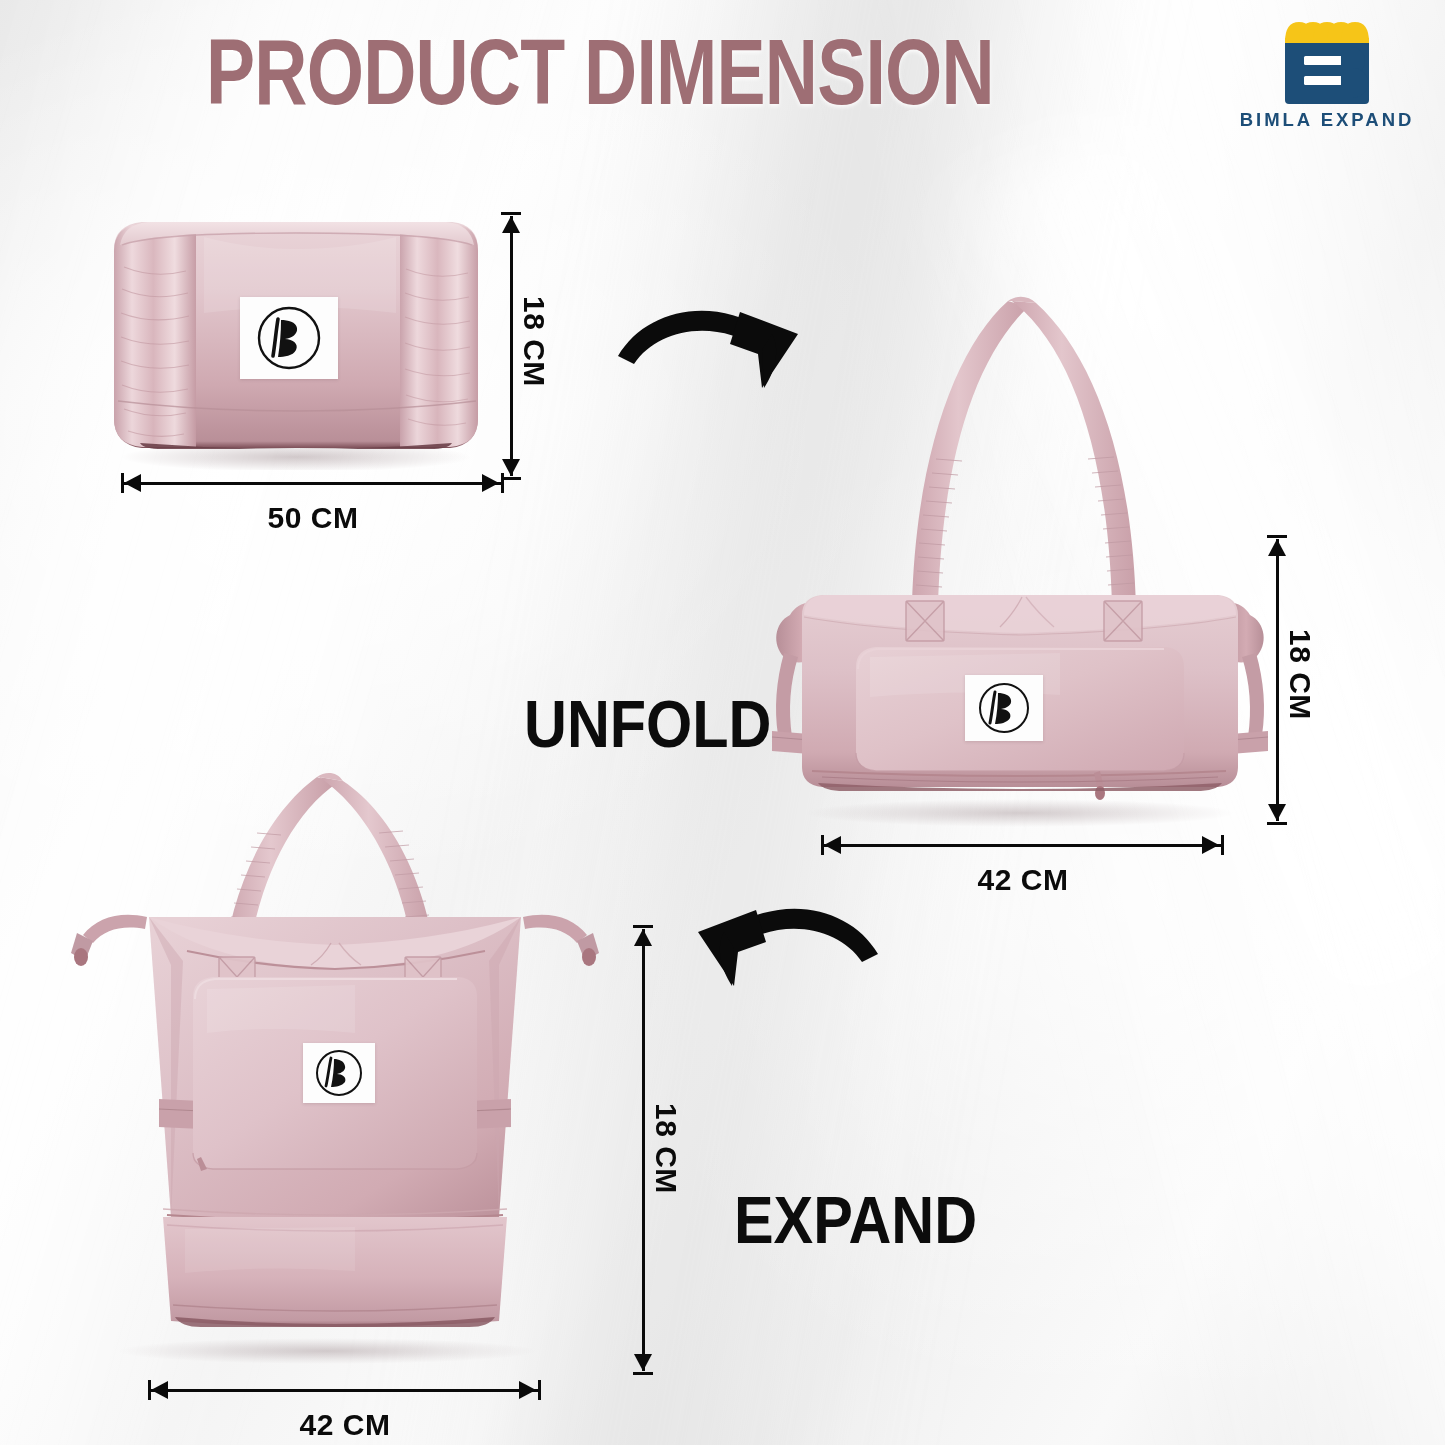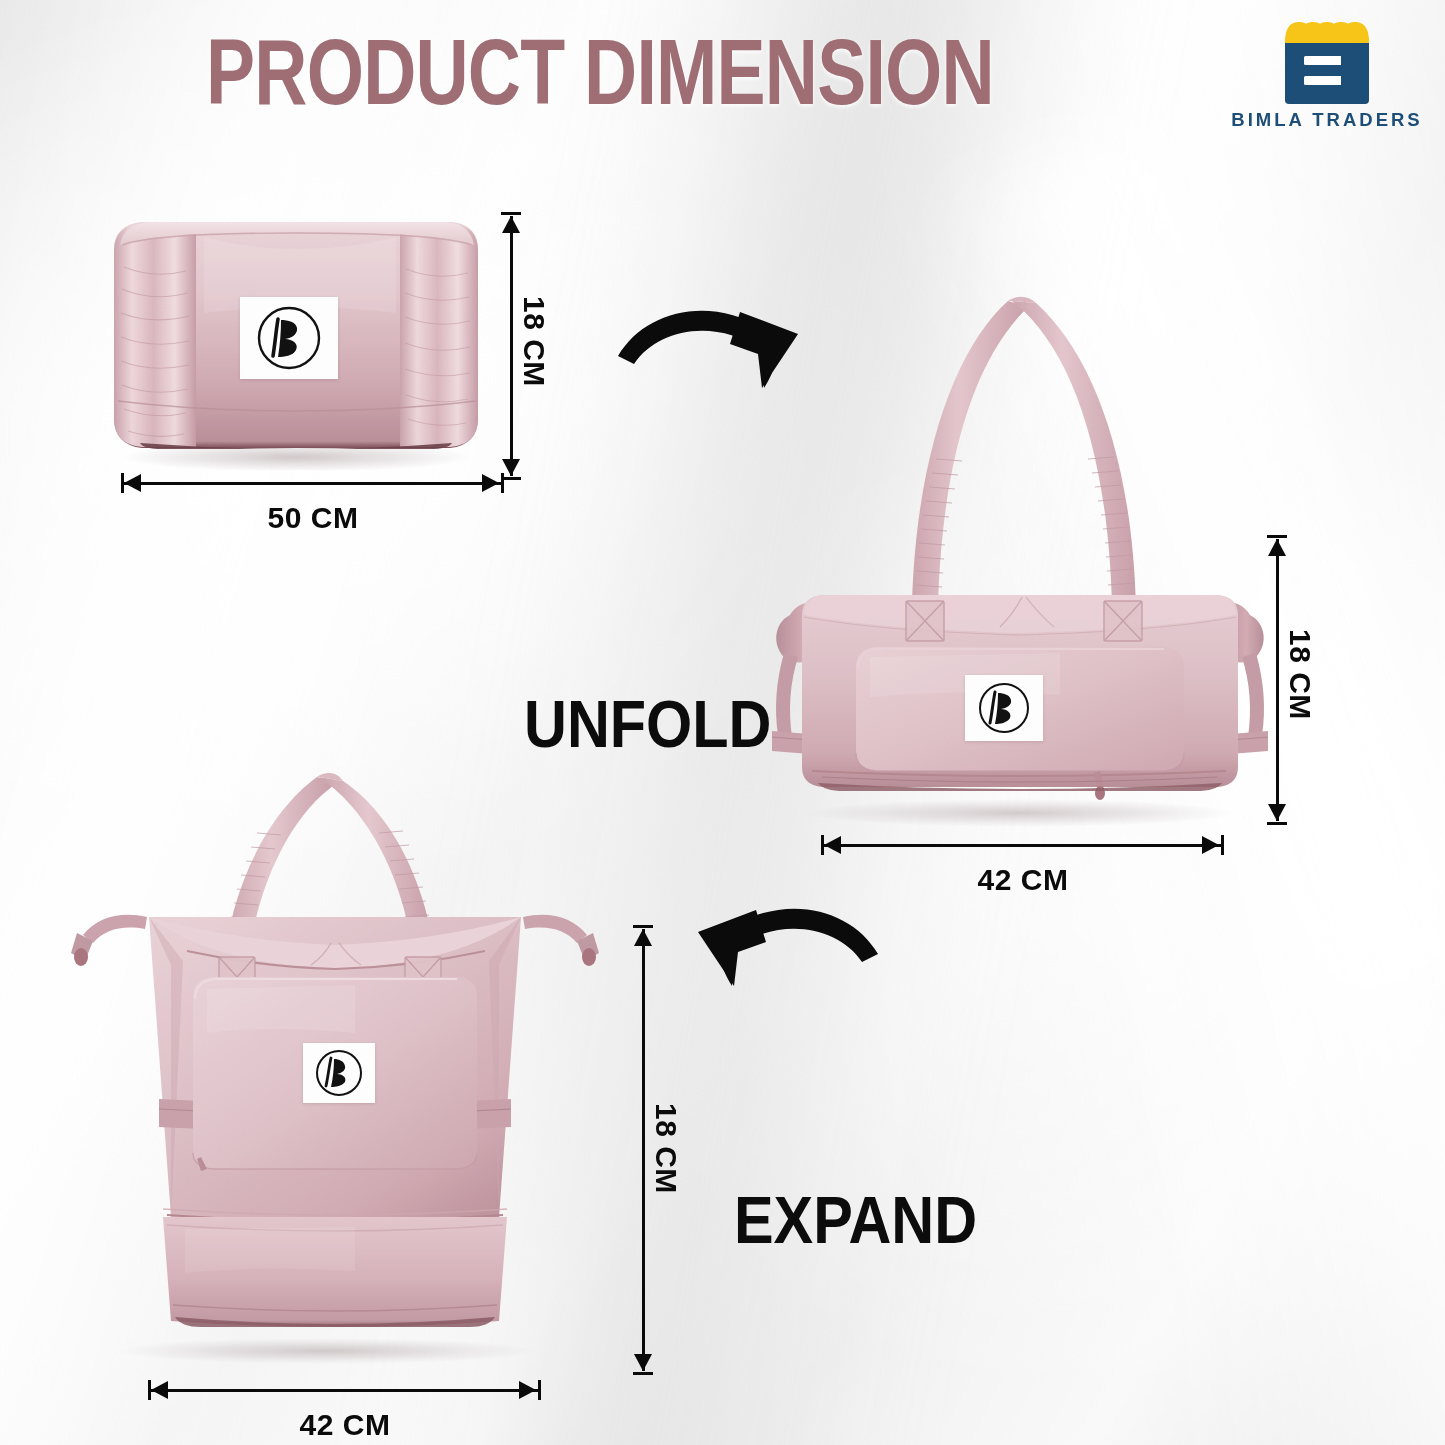--- a/index.html
+++ b/index.html
@@ -135,21 +135,21 @@
         <g fill="#f6c518">
           <path d="M12 26 q0 -20 14 -20 q14 0 14 20 z"></path>
           <path d="M26 26 q0 -20 14 -20 q14 0 14 20 z"></path>
           <path d="M40 26 q0 -20 14 -20 q14 0 14 20 z"></path>
           <path d="M54 26 q0 -20 14 -20 q14 0 14 20 z"></path>
           <path d="M68 26 q0 -20 14 -20 q14 0 14 20 z"></path>
         </g>
         <rect x="12" y="22" width="84" height="5" fill="#f6c518"></rect>
       </svg>
     </div>
-    <div class="logo-name">BIMLA TRADERS</div>
+    <div class="logo-name">BIMLA EXPAND</div>
   </div>
 
   <div class="bag" style="left:100px; top:205px; width:390px; height:265px;">
     <svg viewBox="0 0 390 265" width="390" height="265">
       <defs>
         <linearGradient id="foldMain" x1="0" y1="0" x2="0" y2="1">
           <stop offset="0%" stop-color="#e9d4d8"></stop>
           <stop offset="30%" stop-color="#e2c7cd"></stop>
           <stop offset="72%" stop-color="#cfa9b1"></stop>
           <stop offset="97%" stop-color="#b98f98"></stop>

